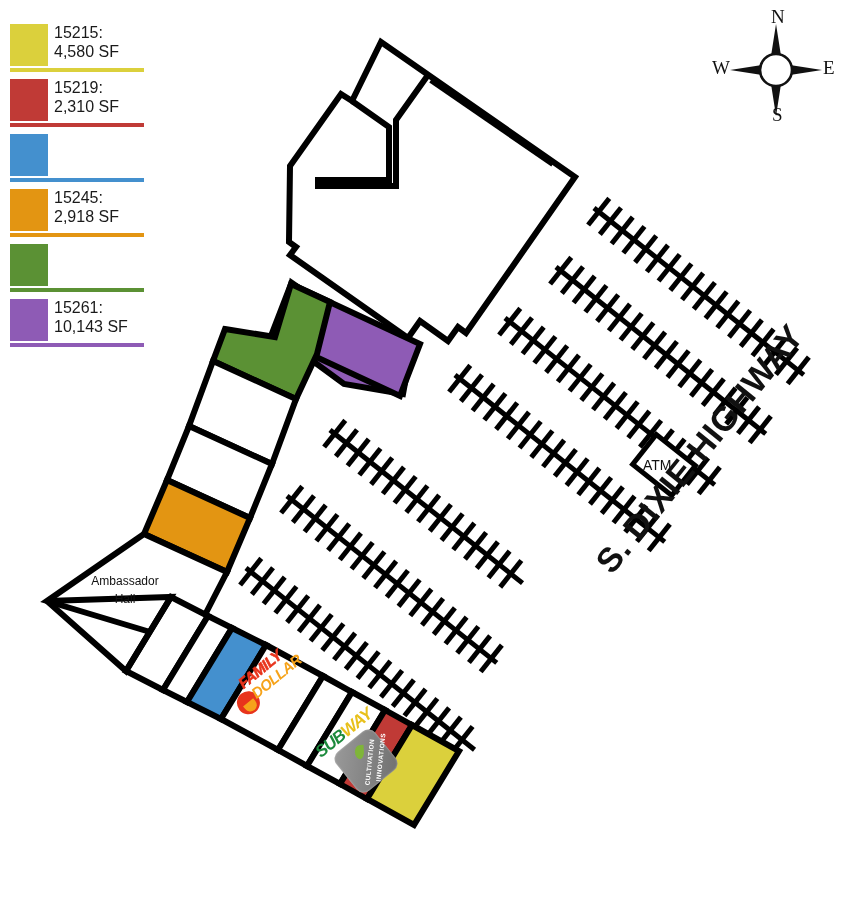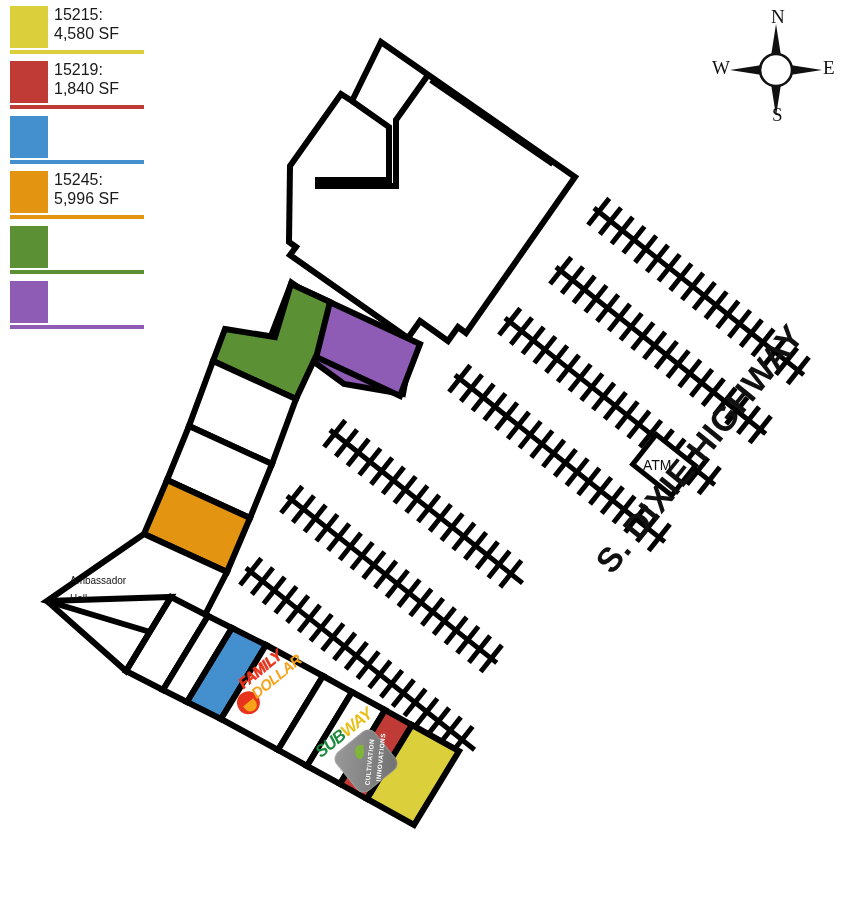--- a/index.html
+++ b/index.html
@@ -2,41 +2,41 @@
 <html><head>
 <meta charset="utf-8">
 <style>
   html,body{margin:0;padding:0;background:#fff;}
   body{width:851px;height:900px;position:relative;overflow:hidden;
        font-family:"Liberation Sans",sans-serif;}
 
   #siteplan{position:absolute;left:0;top:0;width:851px;height:900px;}
 
   
-  .legend{position:absolute;left:10px;top:6px;width:150px;}
+  .legend{position:absolute;left:10px;top:24px;width:150px;}
   .legend-row{position:relative;height:52px;margin-bottom:3px;}
   .legend-swatch{position:absolute;left:0;top:0;width:38px;height:42px;}
   .legend-bar{position:absolute;left:0;bottom:4px;width:134px;height:4px;}
   .legend-text{position:absolute;left:44px;top:-1px;width:106px;
                font-size:16px;line-height:19px;color:#1a1a1a;text-align:left;}
   .legend-text .l2{display:block;}
 
   
   .compass{position:absolute;left:712px;top:6px;width:128px;height:122px;}
   .compass .lbl{position:absolute;font-family:"Liberation Serif",serif;
                 font-size:19px;color:#111;}
   .compass .n{left:59px;top:0px;}
   .compass .s{left:60px;top:98px;}
   .compass .w{left:0px;top:51px;}
   .compass .e{left:111px;top:51px;}
 
   
   .map-label{position:absolute;color:#111;}
-  #ambassador-hall{left:70px;top:572px;width:110px;
-                   font-size:10px;line-height:18px;}
+  #ambassador-hall{left:70px;top:572px;width:110px;text-align:center;
+                   font-size:12px;line-height:18px;}
   #atm-label{left:643px;top:457px;font-size:14px;}
   #highway-label{left:588px;top:556px;width:290px;
                  font-size:34px;font-weight:bold;letter-spacing:0.5px;
                  transform:rotate(-51deg);transform-origin:0 0;
                  white-space:nowrap;}
 
   
   .logo{position:absolute;}
 
   
@@ -345,46 +345,50 @@
       <span>15215:</span>
       <span class="l2">4,580 SF</span>
     </div>
   </div>
 
   <div class="legend-row">
     <div class="legend-swatch" style="background: rgb(192, 58, 54);"></div>
     <div class="legend-bar" style="background: rgb(192, 58, 54);"></div>
     <div class="legend-text">
       <span>15219:</span>
-      <span class="l2">1,840 SF</span>
+      <span class="l2">2,310 SF</span>
     </div>
   </div>
 
   <div class="legend-row">
     <div class="legend-swatch" style="background: rgb(68, 144, 206);"></div>
     <div class="legend-bar" style="background: rgb(68, 144, 206);"></div>
   </div>
 
   <div class="legend-row">
     <div class="legend-swatch" style="background: rgb(227, 149, 18);"></div>
     <div class="legend-bar" style="background: rgb(227, 149, 18);"></div>
     <div class="legend-text">
       <span>15245:</span>
-      <span class="l2">5,996 SF</span>
+      <span class="l2">2,918 SF</span>
     </div>
   </div>
 
   <div class="legend-row">
     <div class="legend-swatch" style="background: rgb(91, 145, 52);"></div>
     <div class="legend-bar" style="background: rgb(91, 145, 52);"></div>
   </div>
 
   <div class="legend-row">
     <div class="legend-swatch" style="background: rgb(142, 91, 181);"></div>
     <div class="legend-bar" style="background: rgb(142, 91, 181);"></div>
+    <div class="legend-text">
+      <span>15261:</span>
+      <span class="l2">10,143 SF</span>
+    </div>
   </div>
 </div>
 
 <div class="compass">
   <div class="lbl n">N</div>
   <div class="lbl s">S</div>
   <div class="lbl w">W</div>
   <div class="lbl e">E</div>
 </div>
 

